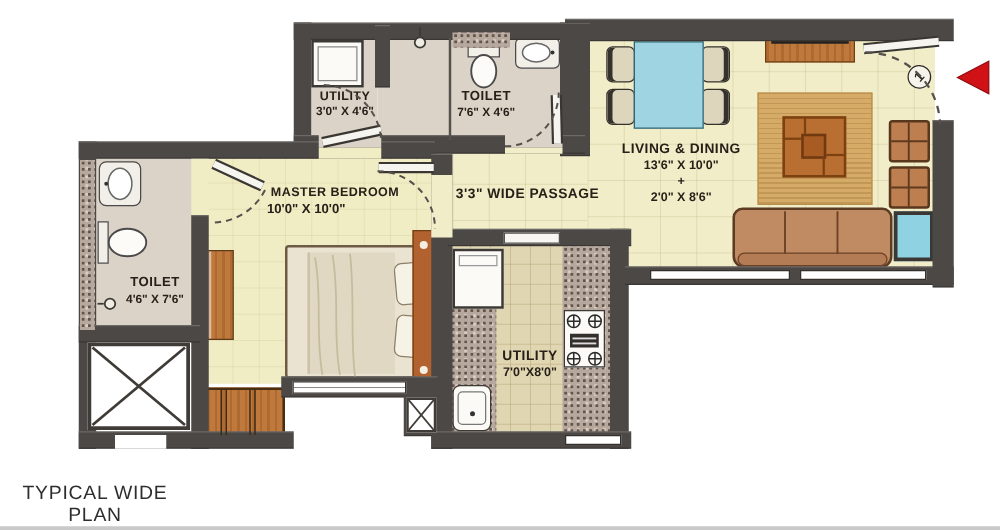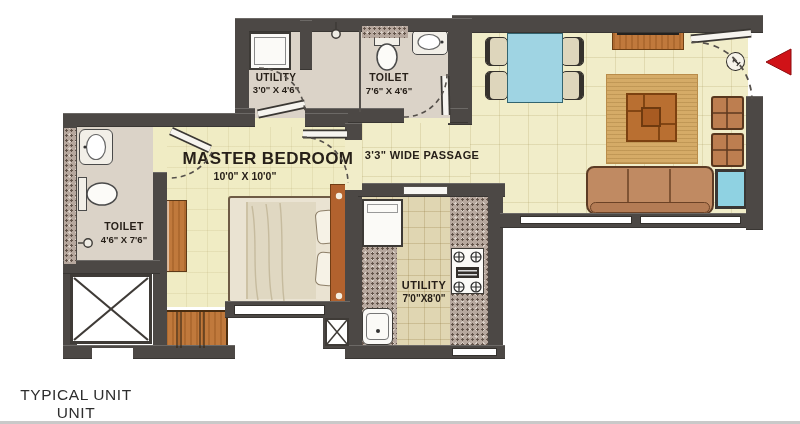--- a/index.html
+++ b/index.html
@@ -134,42 +134,48 @@
   <div class="abs" style="left:92px;top:348px;width:41px;height:11px;background:#fff;z-index:30;"></div>
 
   <div class="room-label" style="left:276px;top:71px;">
     <span class="room-name" style="font-size:10px;">UTILITY</span>
     <span class="room-dims" style="font-size:9.5px;">3'0" X 4'6"</span>
   </div>
   <div class="room-label" style="left:389px;top:71px;">
     <span class="room-name" style="font-size:10.5px;">TOILET</span>
     <span class="room-dims" style="font-size:9.5px;">7'6" X 4'6"</span>
   </div>
+  <div class="room-label" style="left:545px;top:112px;">
+    <span class="room-name">LIVING &amp; DINING</span>
+    <span class="room-dims">13'6" X 10'0"</span>
+    <span class="room-dims">+</span>
+    <span class="room-dims">2'0" X 8'6"</span>
+  </div>
   <div class="room-label" style="left:422px;top:148px;">
     <span class="room-name">3'3" WIDE PASSAGE</span>
   </div>
   <div class="room-label" style="left:245px;top:148px;">
-    <span class="room-name" style="font-size:17px;margin-left:46px;">MASTER BEDROOM</span>
+    <span class="room-name" style="font-size:10px;margin-left:46px;">MASTER BEDROOM</span>
     <span class="room-dims" style="font-size:10.5px;">10'0" X 10'0"</span>
   </div>
   <div class="room-label" style="left:124px;top:220px;">
     <span class="room-name" style="font-size:10.5px;">TOILET</span>
     <span class="room-dims" style="font-size:9.5px;">4'6" X 7'6"</span>
   </div>
   <div class="room-label" style="left:424px;top:278px;">
     <span class="room-name">UTILITY</span>
     <span class="room-dims">7'0"X8'0"</span>
   </div>
 
   <div id="door-num">
     <span>1</span>
   </div>
 
   <div id="title-block">
-    <div id="title-line1">TYPICAL UNIT UNIT</div>
+    <div id="title-line1">TYPICAL WIDE PLAN</div>
 
   </div>
 
   <div class="abs" style="left:0;top:421px;width:800px;height:3px;background:#c9c9c9;"></div>
 
   <svg class="overlay" width="800" height="424" viewBox="0 0 800 424">
 
     <g stroke="#3f3b37" stroke-width="2.2">
       <line x1="74" y1="278" x2="148" y2="340"></line>
         <line x1="148" y1="278" x2="74" y2="340"></line>

